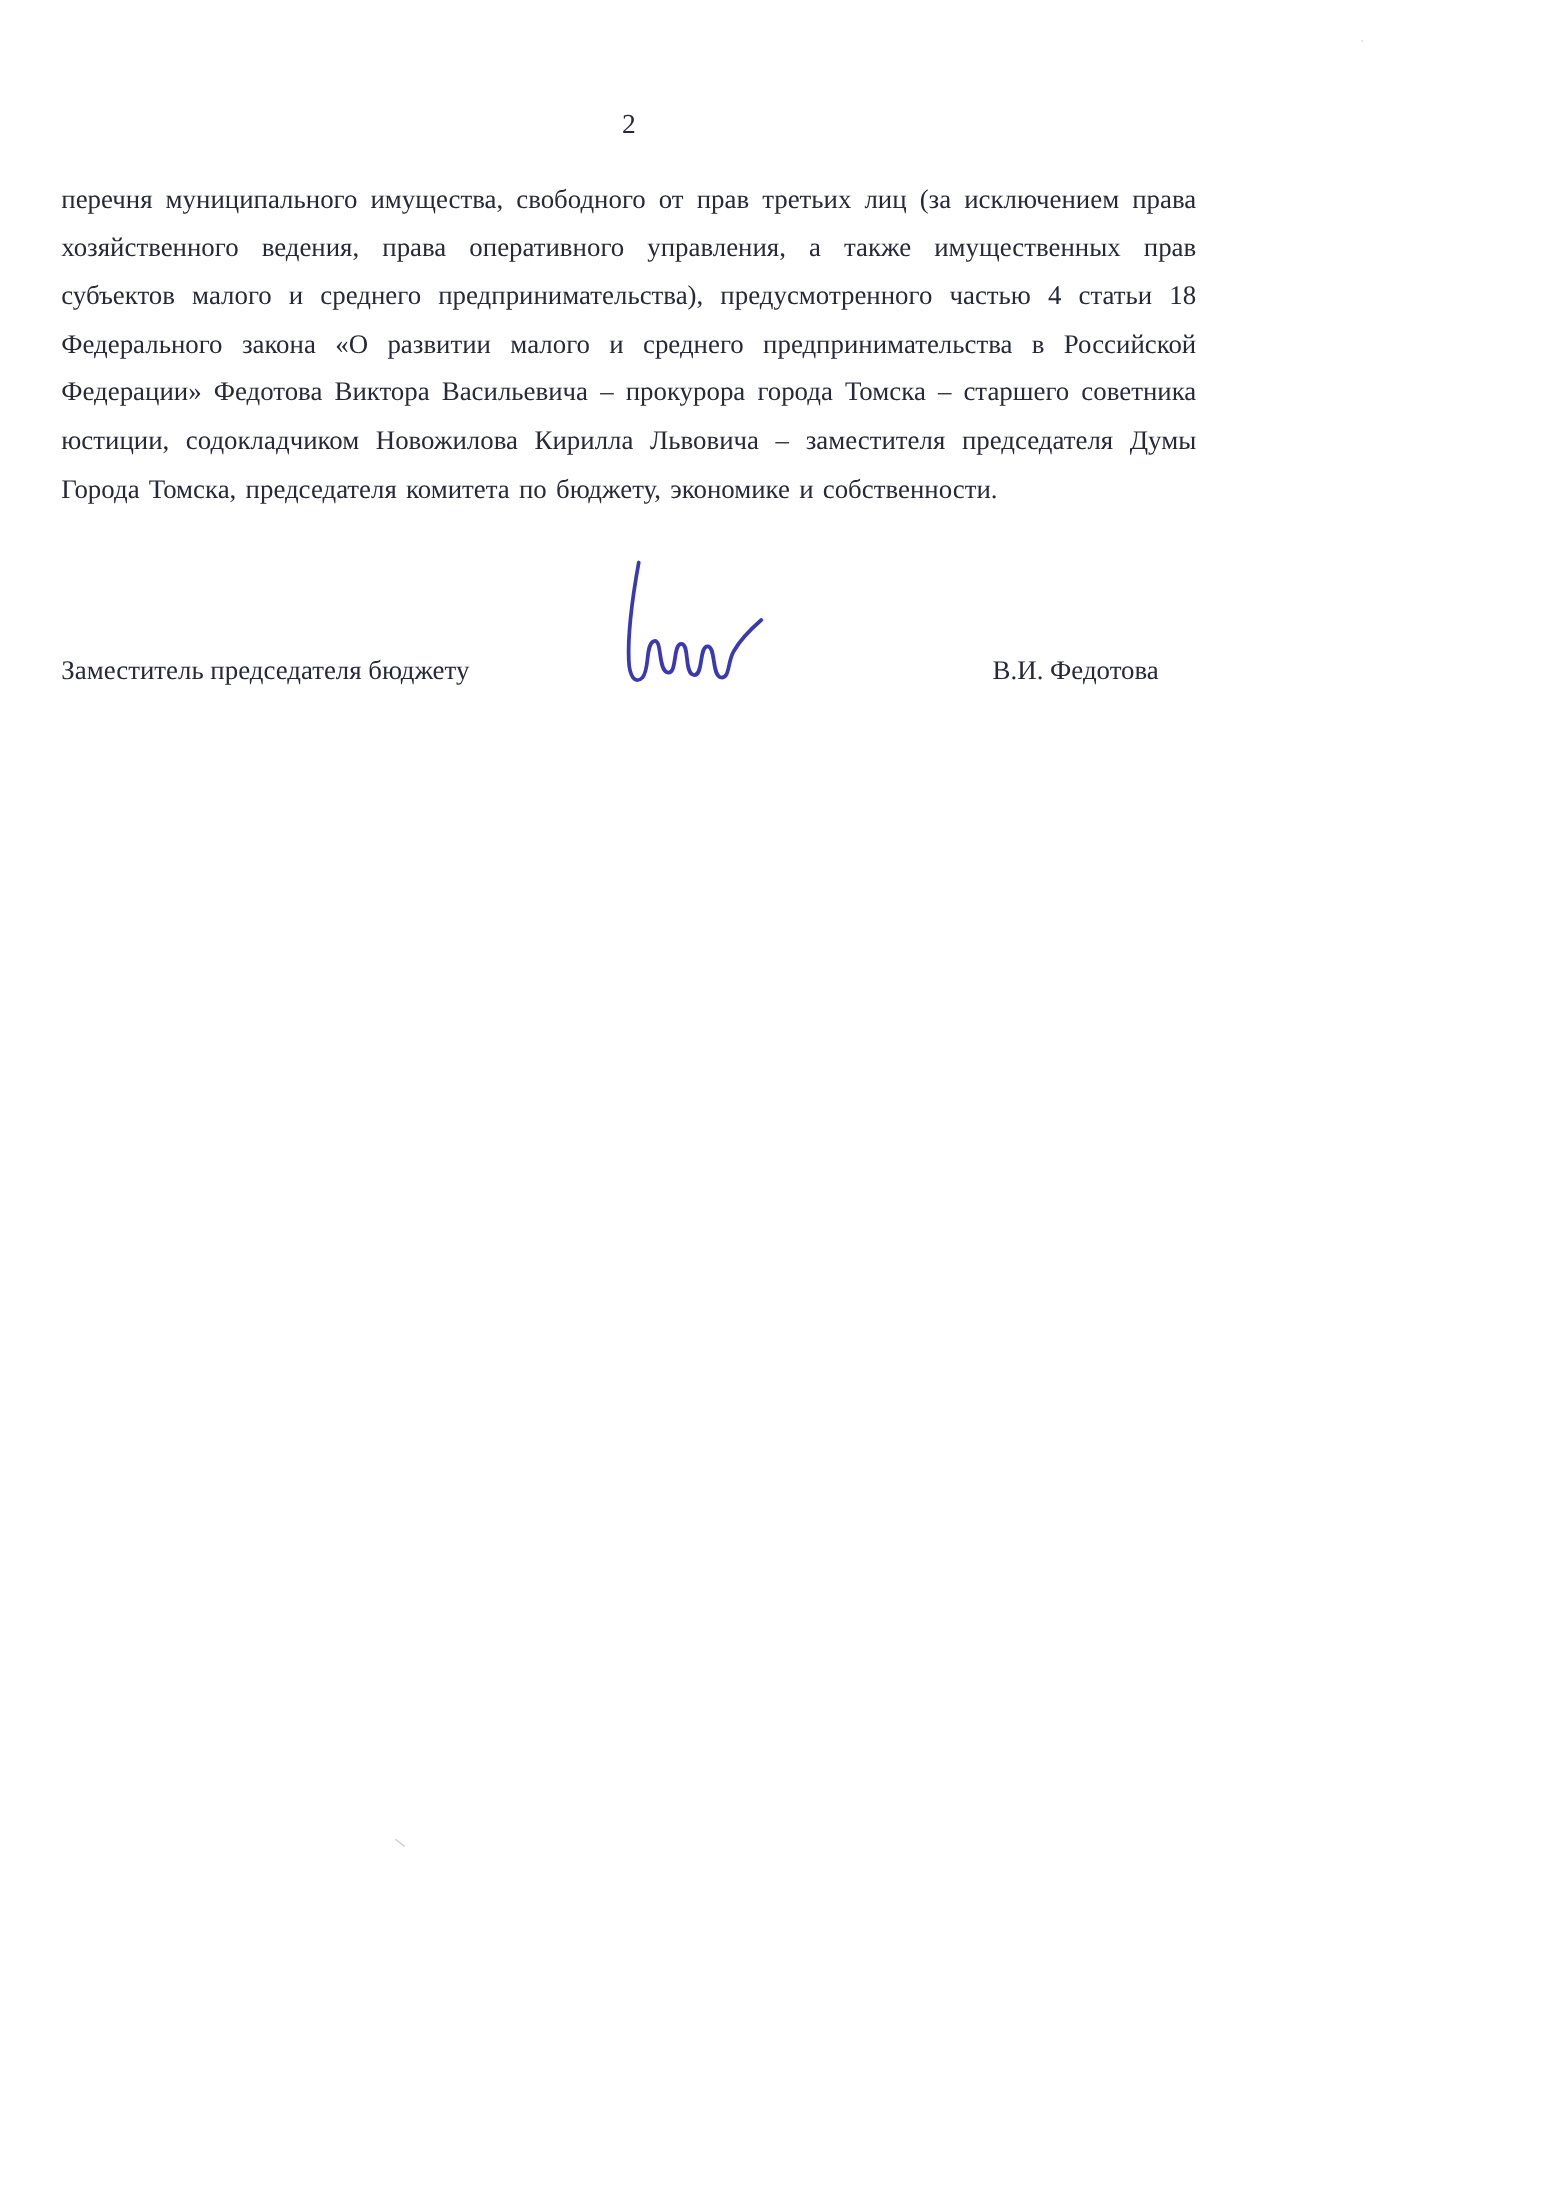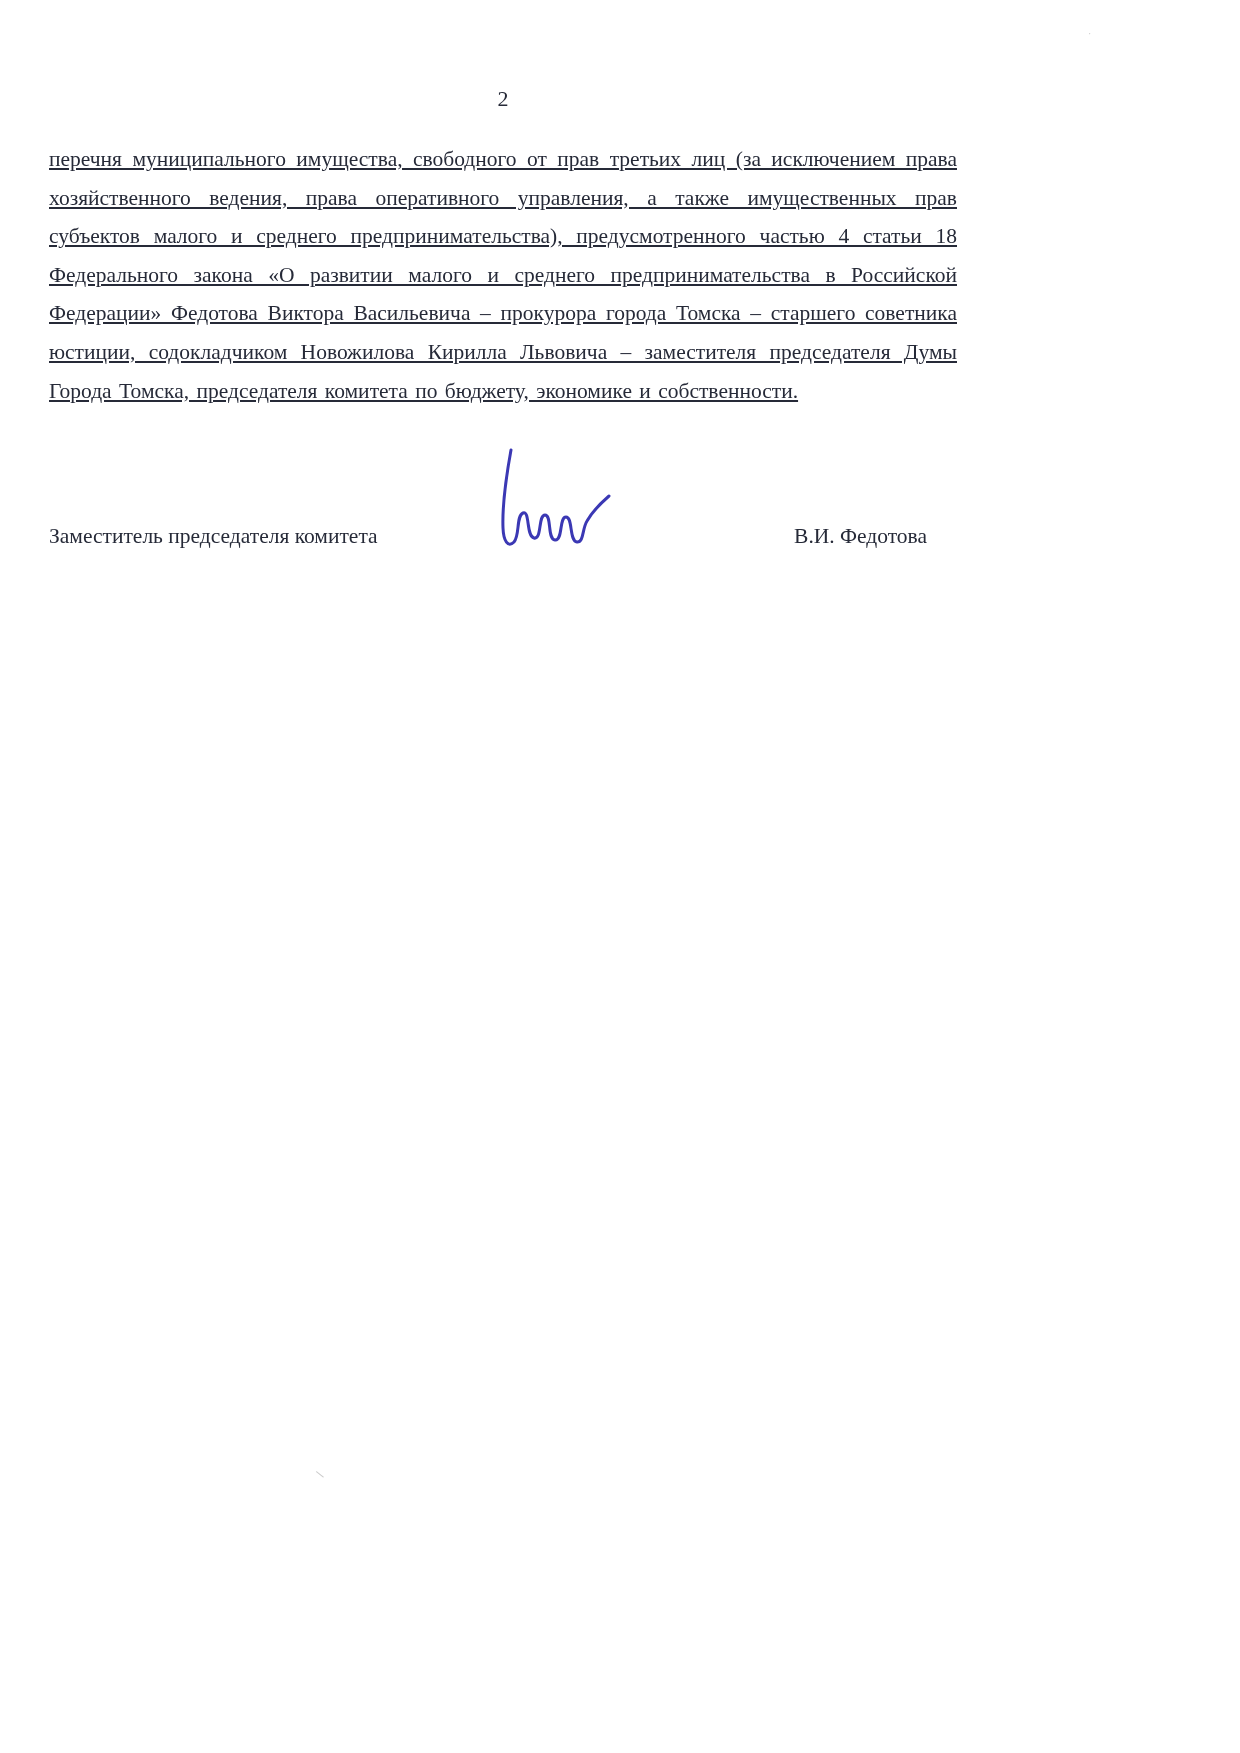--- a/index.html
+++ b/index.html
@@ -38,21 +38,20 @@
     position: absolute;
     top: 140px;
     left: 0;
     width: 100%;
     font-size: 21.5px;
     line-height: 38.6px;
     text-align: justify;
     text-justify: inter-word;
     word-spacing: 2px;
     color: #262a38;
-    text-decoration: underline;
   }
   .sig-row {
     position: absolute;
     top: 524px;
     left: 0;
     width: 100%;
     height: 40px;
   }
   .sig-label {
     position: absolute;
@@ -104,21 +103,21 @@
 
 <div class="page">
   <div class="content">
 
     <div class="page-number">2</div>
 
     <div class="paragraph">перечня муниципального имущества, свободного от прав третьих лиц (за исключением права хозяйственного ведения, права оперативного управления, а также имущественных прав субъектов малого и среднего предпринимательства), предусмотренного частью 4 статьи 18 Федерального закона «О развитии малого и среднего предпринимательства в Российской Федерации» Федотова Виктора Васильевича – прокурора города Томска – старшего советника юстиции, содокладчиком Новожилова Кирилла Львовича – заместителя председателя Думы Города Томска, председателя комитета по бюджету, экономике и собственности.</div>
 
     <div class="sig-row">
 
-      <div class="sig-label">Заместитель председателя комитета</div>
+      <div class="sig-label">Заместитель председателя бюджету</div>
 
       <div class="signature-wrap">
         <svg viewBox="0 0 145 115">
           <path fill="none" stroke-width="3" stroke-linecap="round" stroke-linejoin="round" d="M 30 6
                    C 26 28, 21 58, 22 84
                    C 22.5 97, 27 104, 33 98
                    C 39 91, 35 72, 42 69
                    C 49 66, 45 92, 53 94
                    C 61 96, 57 71, 64 71
                    C 71 71, 66 95, 74 96

